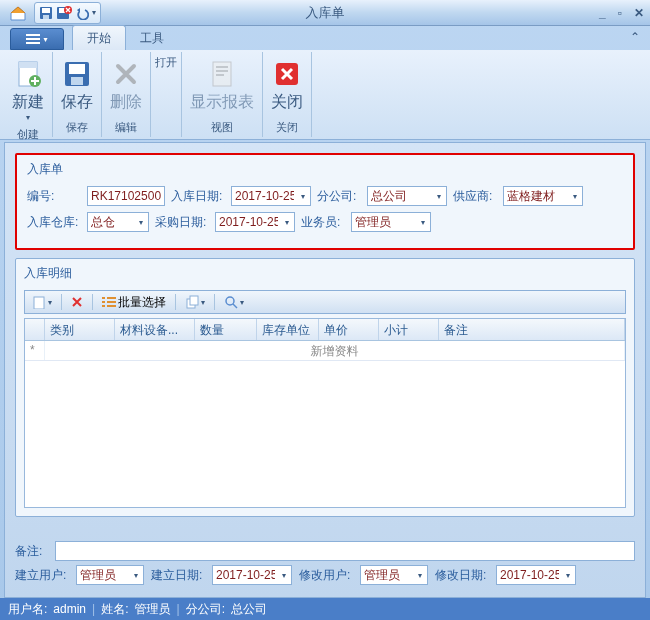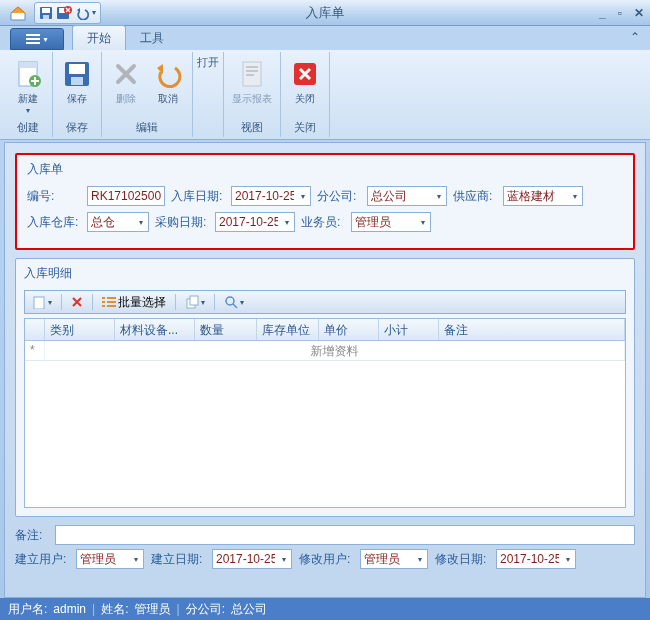--- a/index.html
+++ b/index.html
@@ -15,32 +15,32 @@
 .app-menu{width:54px;height:22px;background:linear-gradient(180deg,#5a8dd0 0%,#3a6db0 100%);border:1px solid #2a5c9c;border-radius:3px 3px 0 0;display:flex;align-items:center;justify-content:center;color:#fff;margin-right:8px}
 .tab{padding:4px 14px 3px;color:#3a5a80;cursor:pointer}
 .tab.active{background:linear-gradient(180deg,#f0f6fc 0%,#dce8f6 100%);border:1px solid #8cb0d8;border-bottom:none;border-radius:3px 3px 0 0}
 .ribbon-help{position:absolute;right:10px;top:4px;color:#3a5a80;cursor:pointer}
 .ribbon{height:90px;background:linear-gradient(180deg,#e8f1fc 0%,#cde0f4 100%);border-bottom:1px solid #8cb0d8;display:flex;padding:2px 4px}
 .rgroup{border-right:1px solid #a8c4e0;padding:2px 4px 0;display:flex;flex-direction:column;align-items:center}
 .rbtns{display:flex;gap:2px;flex:1}
 .rbtn{display:flex;flex-direction:column;align-items:center;justify-content:flex-start;padding:4px 4px;min-width:40px;cursor:pointer;border-radius:3px}
 .rbtn.disabled{opacity:.55;cursor:default}
 .ricon{width:32px;height:32px;display:flex;align-items:center;justify-content:center;margin-bottom:2px}
-.rlabel{color:#3a5a80;font-size:10px;text-align:center;white-space:nowrap}
+.rlabel{color:#3a5a80;font-size:16px;text-align:center;white-space:nowrap}
 .rgroup-title{color:#3a5a80;font-size:11px;padding:1px 0 2px}
 .content{position:absolute;left:4px;right:4px;top:142px;bottom:22px;background:linear-gradient(180deg,#d4e4f6 0%,#c0d6ee 100%);border:1px solid #8cb0d8;padding:10px}
 .panel-red{border:2px solid #e00000;border-radius:2px;background:#f0f6fc;padding:6px 10px 10px;margin-bottom:8px}
 .panel-title{color:#2a5c9c;font-size:12px;margin-bottom:8px}
 .form-row{display:flex;align-items:center;gap:6px;margin-bottom:6px}
 .flbl{color:#2a5c9c;min-width:54px;text-align:left}
 .inp{height:20px;border:1px solid #8cb0d8;background:#fff;padding:1px 3px;color:#7f1d1d}
 .combo{position:relative;display:flex;align-items:center}
 .combo .inp{padding-right:16px}
 .combo .dd{position:absolute;right:1px;top:1px;width:14px;height:18px;display:flex;align-items:center;justify-content:center;color:#3a5a80;cursor:pointer;font-size:8px}
-.panel-detail{border:1px solid #8cb0d8;border-radius:2px;background:#f0f6fc;padding:6px 8px 8px;margin-bottom:8px}
+.panel-detail{border:1px solid #8cb0d8;border-radius:2px;background:#f0f6fc;padding:6px 8px 8px;margin-bottom:24px}
 .toolbar{height:24px;background:linear-gradient(180deg,#f0f6fc 0%,#d0e0f2 100%);border:1px solid #8cb0d8;display:flex;align-items:center;gap:4px;padding:0 4px;margin-bottom:4px}
 .tb-sep{width:1px;height:16px;background:#a8c4e0;margin:0 2px}
 .tb-btn{display:flex;align-items:center;gap:2px;padding:1px 3px;cursor:pointer}
 .tb-dd{font-size:8px;color:#3a5a80}
 .grid{border:1px solid #98b8dc;background:#fff;height:190px;overflow:hidden}
 .ghdr{display:flex;background:linear-gradient(180deg,#f4f8fc 0%,#dce8f6 100%);border-bottom:1px solid #a8c4e0;height:22px}
 .gcol{border-right:1px solid #c0d4ea;padding:3px 5px;color:#2a5a90;white-space:nowrap;overflow:hidden}
 .grow{display:flex;height:20px;border-bottom:1px solid #e0e8f4}
 .gcell{border-right:1px solid #e8f0f8;padding:2px 5px;color:#555}
 .remark-row{display:flex;align-items:center;gap:6px;margin:4px 0}
@@ -144,29 +144,20 @@
   <div class="rgroup">
     <div class="rbtns">
       <div class="rbtn disabled">
         <div class="ricon">
             <svg width="28" height="28">
               <path d="M6 6 L22 22 M22 6 L6 22" stroke="#888" stroke-width="4" stroke-linecap="round"></path>
             </svg>
           </div>
         <div class="rlabel">删除</div>
       </div>
-      <div class="rbtn">
-        <div class="ricon">
-            <svg width="30" height="28">
-              <path d="M22 8 A10 10 0 1 1 8 12" fill="none" stroke="#e09030" stroke-width="3"></path>
-              <path d="M4 8 L10 4 L10 14 Z" fill="#e09030"></path>
-            </svg>
-          </div>
-        <div class="rlabel">取消</div>
-      </div>
     </div>
     <div class="rgroup-title">编辑</div>
   </div>
   <div class="rgroup">
     <div class="rgroup-title">打开</div>
   </div>
   <div class="rgroup">
     <div class="rbtns">
       <div class="rbtn disabled">
         <div class="ricon">

